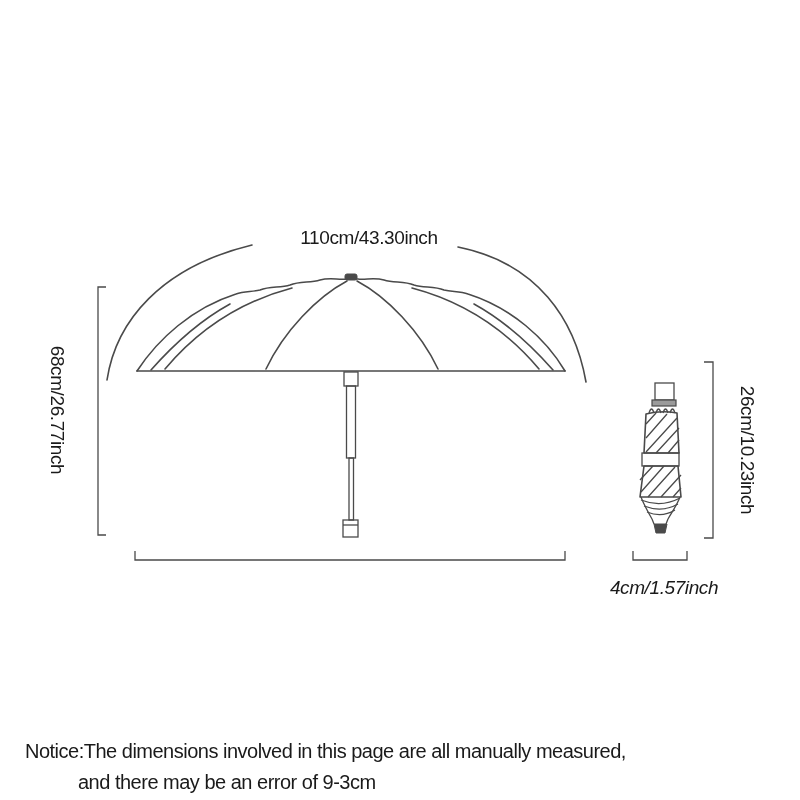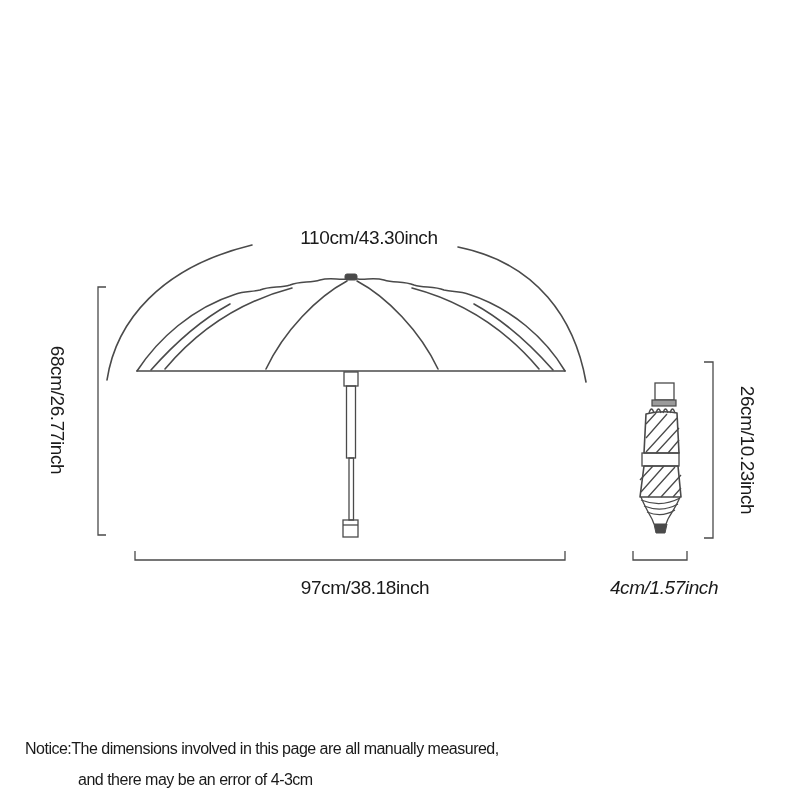--- a/index.html
+++ b/index.html
@@ -32,21 +32,21 @@
     text-align:center;
   }
   .dim-label.rot{
     transform:translate(-50%,-50%) rotate(90deg);
   }
   .dim-label.hcenter{
     transform:translate(-50%,-50%);
   }
   .notice{
     position:absolute;
-    font-size:16px;
+    font-size:20px;
     letter-spacing:-0.5px;
     color:var(--text);
     white-space:nowrap;
   }
 </style>
 </head>
 <body>
 
 <div class="canvas">
 
@@ -136,24 +136,23 @@
       <path class="stroke-thin" d="M 704 362 L 713 362 L 713 538 L 704 538"></path>
 
       <path class="stroke-thin" d="M 633 551 L 633 560 L 687 560 L 687 551"></path>
     </g>
   </svg>
 
   <div class="dim-label hcenter" style="left:369px;top:238px;">110cm/43.30inch</div>
 
   <div class="dim-label rot" style="left:57px;top:410px;">68cm/26.77inch</div>
 
-  <div class="dim-label hcenter" style="left:365px;top:588px;">97cm/38.18inch</div>
 
   <div class="dim-label rot" style="left:747px;top:450px;">26cm/10.23inch</div>
 
   <div class="dim-label hcenter" style="left:664px;top:588px;font-style:italic;">4cm/1.57inch</div>
 
   <div>
     <div class="notice" style="left:25px;top:740px;">Notice:The dimensions involved in this page are all manually measured,</div>
-    <div class="notice" style="left:78px;top:771px;">and there may be an error of 4-3cm</div>
+    <div class="notice" style="left:78px;top:771px;">and there may be an error of 9-3cm</div>
   </div>
 
 </div>
 
 </body></html>

